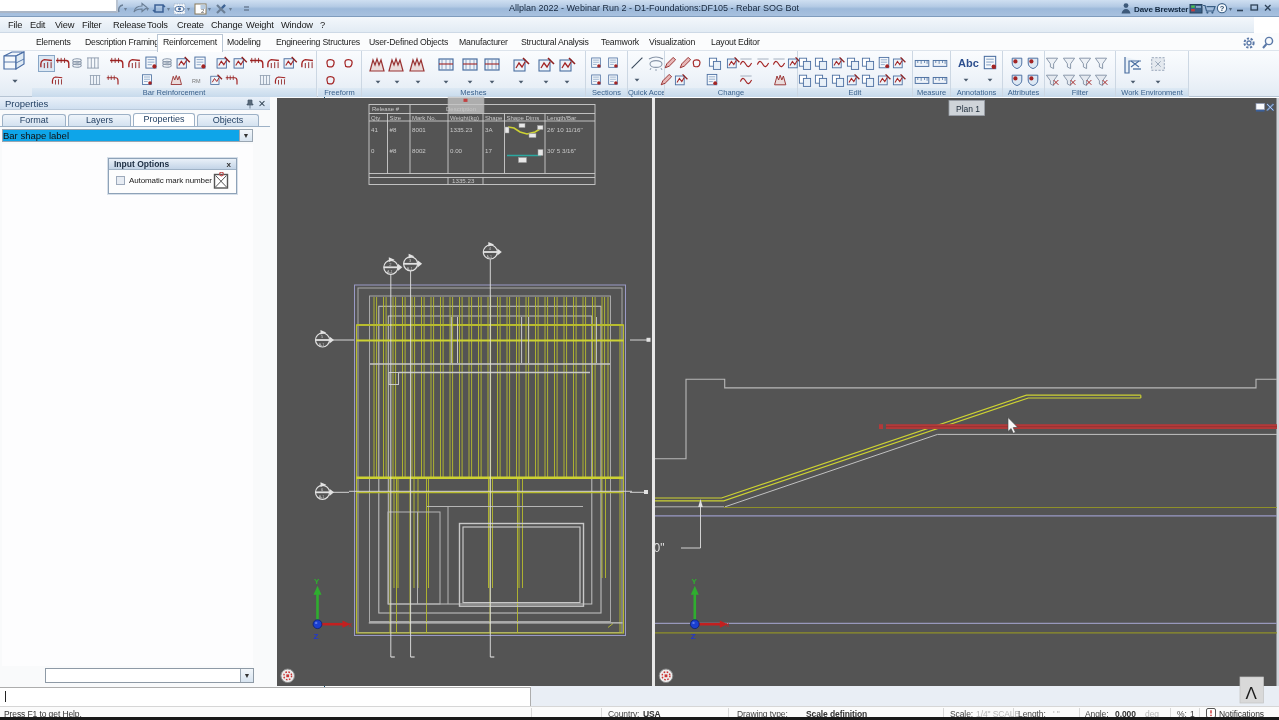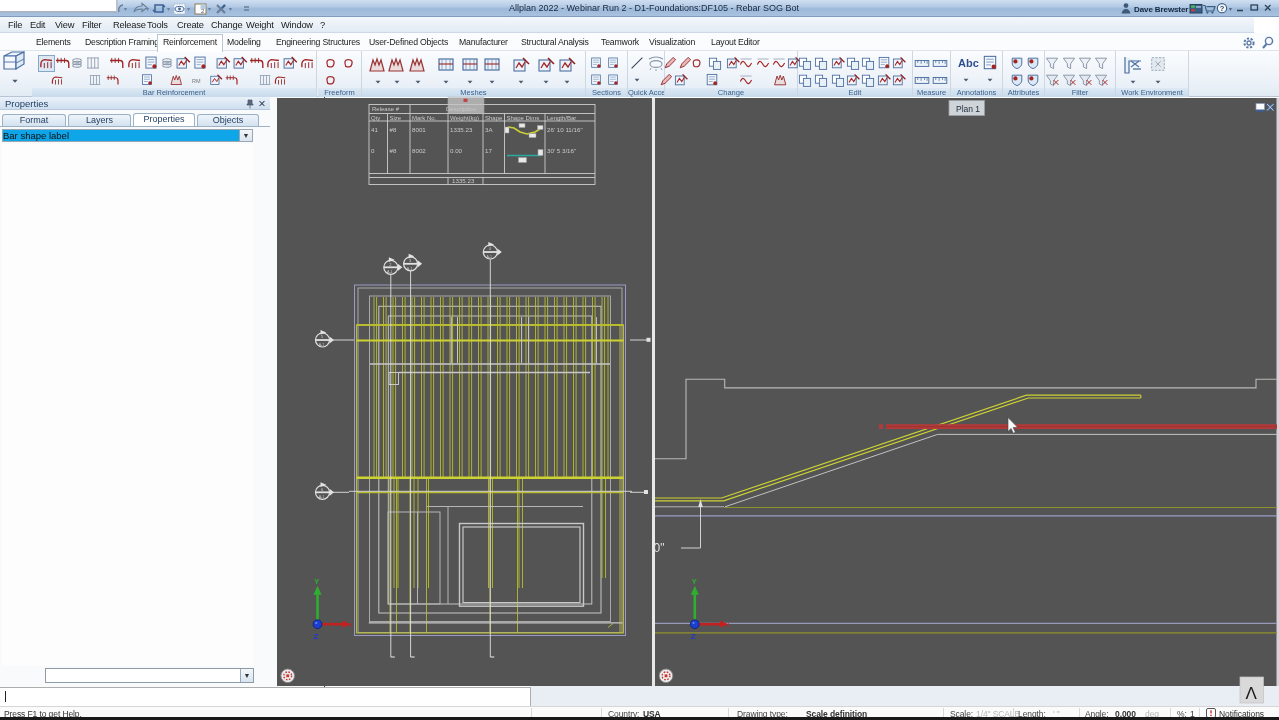--- a/index.html
+++ b/index.html
@@ -589,20 +589,32 @@
 <div class="ptitle">Properties<svg style="position:absolute;right:16px;top:2px" width="8" height="10" viewBox="0 0 8 10">
           <path d="M2,1 h4 v4 h1 v1 h-6 v-1 h1 z M4,6 v3.5" fill="#5a6a7a" stroke="#46566a" stroke-width="0.7"></path>
         </svg><span style="position:absolute;right:4px;top:0;color:#345">✕</span></div>
 <div class="ptab " style="left:2px;width:64px">Format</div>
 <div class="ptab " style="left:68px;width:63px">Layers</div>
 <div class="ptab on" style="left:133px;width:62px">Properties</div>
 <div class="ptab " style="left:197px;width:62px">Objects</div>
 <div style="position:absolute;left:0;top:29px;width:270px;height:1px;background:#9db1c6"></div>
 <div class="pdrop">Bar shape label<div class="parrow">▼</div></div>
 <div style="position:absolute;left:2px;top:47px;width:251px;height:522px;background:#fdfdfe"></div>
+<div class="iowin">
+        <div class="iotitle">Input Options<span style="position:absolute;right:5px;top:0px;font-size:8px;color:#333">x</span></div>
+<div class="iobody">
+          <div class="cbx"></div>
+          <div class="iolabel">Automatic mark number</div>
+<svg style="position:absolute;left:104px;top:2px" width="17" height="18" viewBox="0 0 17 18">
+<rect x="1.5" y="2.5" width="13" height="13.5" fill="#fff" stroke="#555" stroke-width="1.4"></rect>
+<path d="M2.5,3.5 l11,11.5 M13.5,3.5 l-11,11.5" stroke="#555" stroke-width="1"></path>
+<circle cx="8.5" cy="2" r="1.8" fill="none" stroke="#c05050" stroke-width="1.2"></circle>
+          </svg>
+</div>
+      </div>
 <div class="pcombo">
         <div class="parrow" style="height:13px;line-height:13px">▼</div>
       </div>
 </div>
 <div class="botstrip"></div>
 <div class="cmdline">
       <div class="cursorline"></div>
     </div>
 <div class="statusbar">
 <span style="left:4px">Press F1 to get Help.</span>

